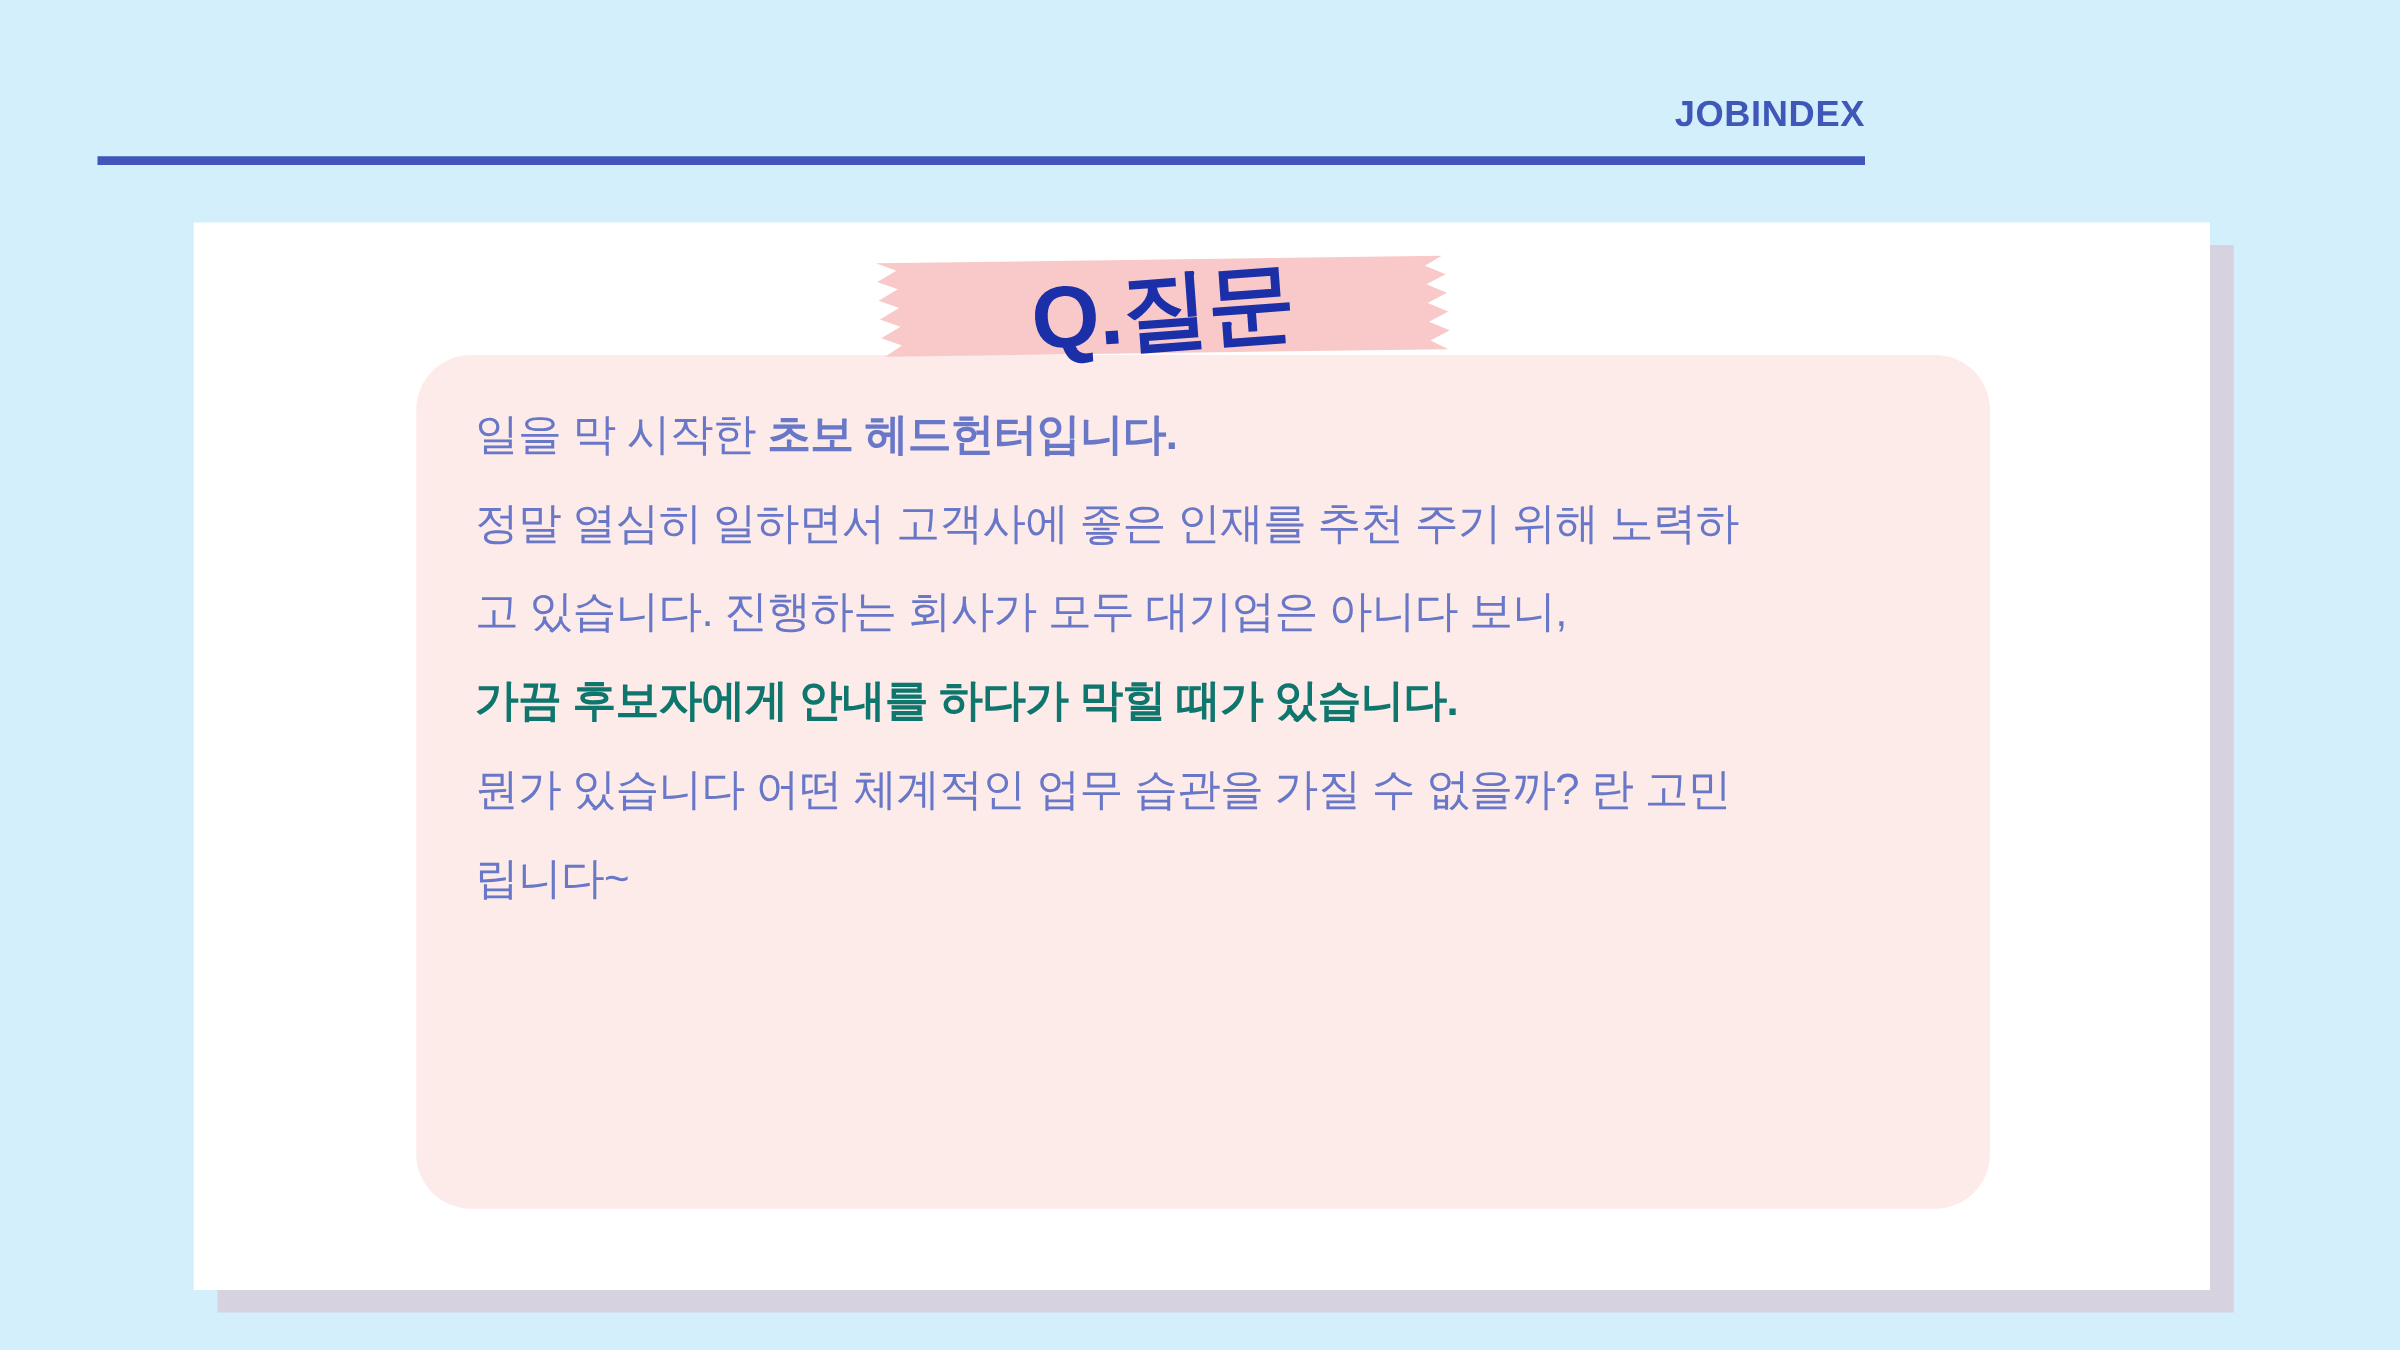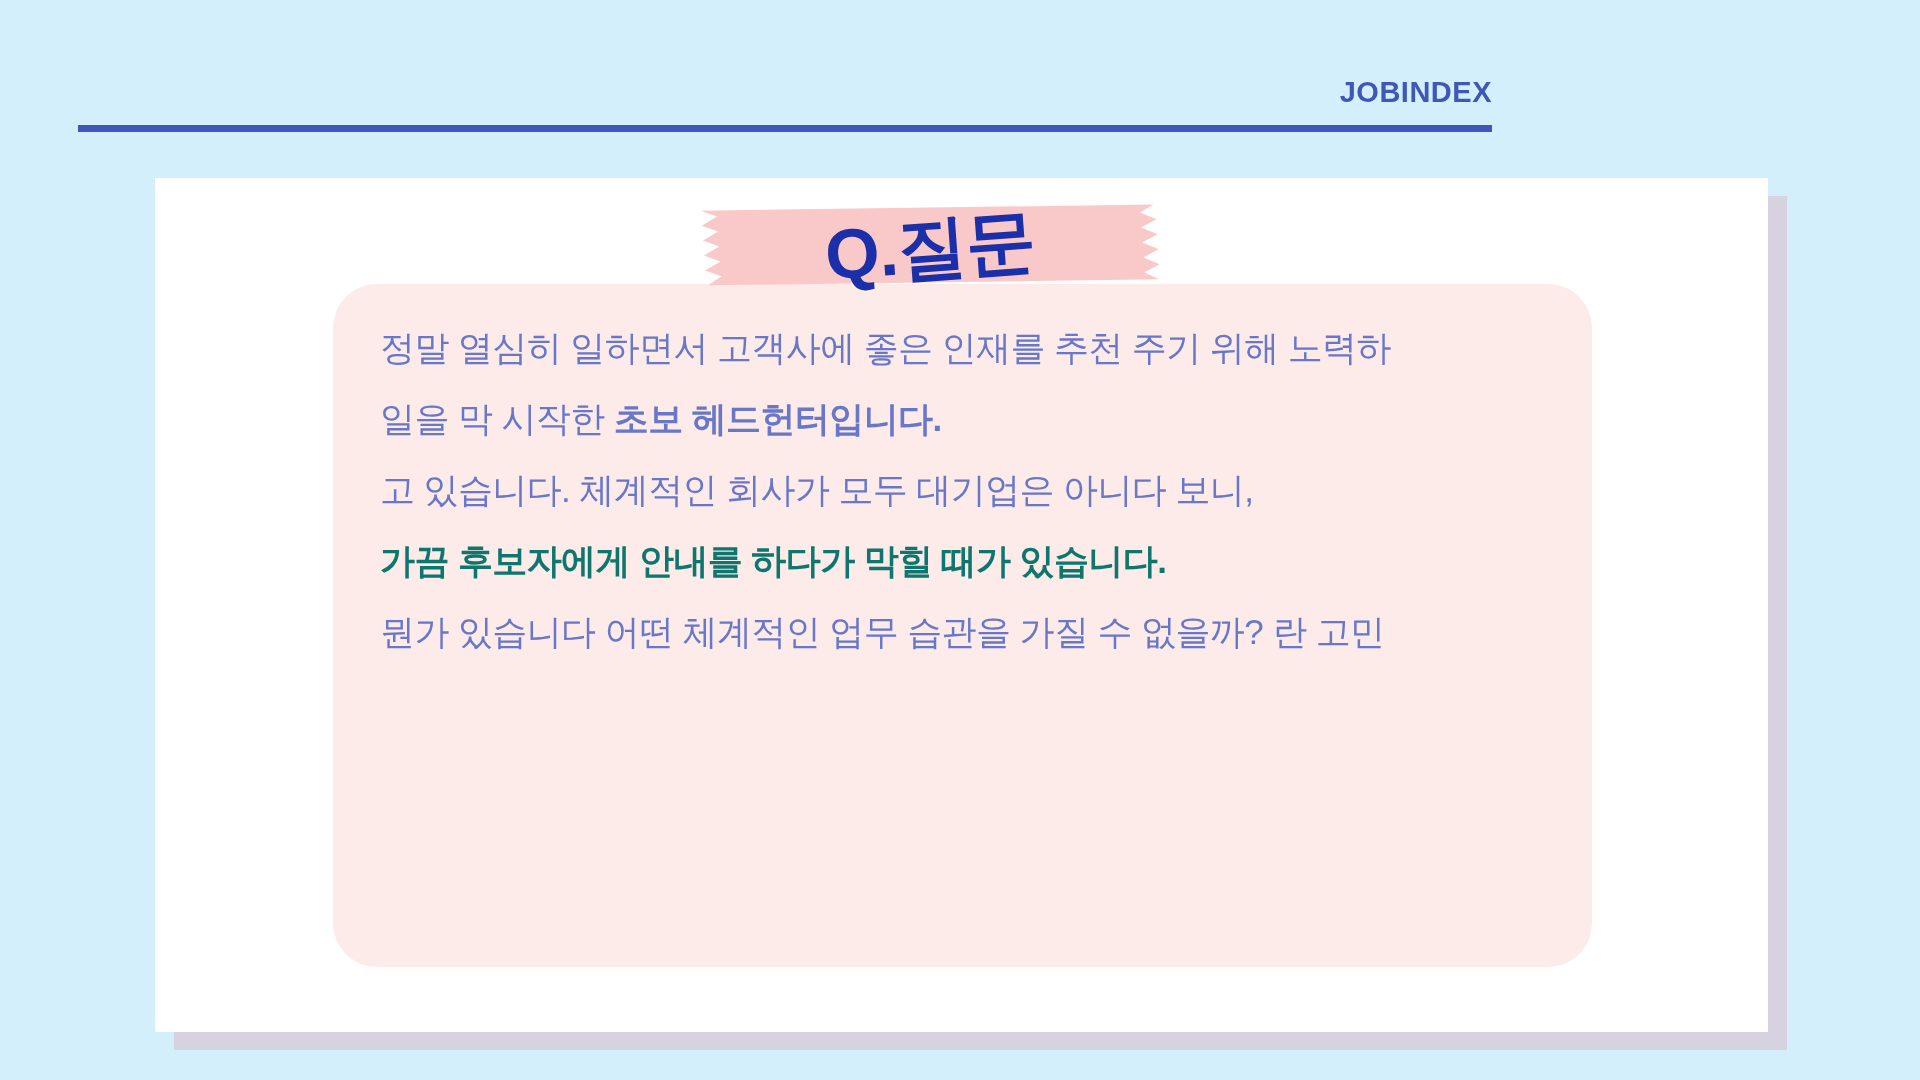--- a/index.html
+++ b/index.html
@@ -146,27 +146,28 @@
     <div class="brand-logo">JOBINDEX</div>
     <div class="header-rule"></div>
   </div>
 
   <div class="card-shadow"></div>
   <div class="card">
 
     <div class="panel" style="left:178px; top:106px;"></div>
 
     <div class="qa-body" style="left:225px; top:134px;">
-      <div class="qa-line">정말 열심히 일하면서 고객사에 좋은 인재를 추천 주기 위해 노력하</div>
       <div class="qa-line">
         <span>일을 막 시작한 </span><span class="bold-seg">초보 헤드헌터입니다.</span>
       </div>
-      <div class="qa-line">고 있습니다. 체계적인 회사가 모두 대기업은 아니다 보니,</div>
+      <div class="qa-line">정말 열심히 일하면서 고객사에 좋은 인재를 추천 주기 위해 노력하</div>
+      <div class="qa-line">고 있습니다. 진행하는 회사가 모두 대기업은 아니다 보니,</div>
       <div class="qa-line strong">가끔 후보자에게 안내를 하다가 막힐 때가 있습니다.</div>
       <div class="qa-line">뭔가 있습니다 어떤 체계적인 업무 습관을 가질 수 없을까? 란 고민</div>
+      <div class="qa-line">립니다~</div>
     </div>
 
     <div class="tape-wrap" style="left:535px; top:0px;">
       <svg width="480" height="140" viewBox="0 0 480 140">
         <polygon fill="#f9c9c9" points="14,16 30,23 14,31 30,38 14,46 30,53 14,61 30,68 14,76 30,83 16,91 466,118 452,110 468,103 452,95 468,88 452,80 468,73 452,65 468,58 452,50 466,43"></polygon>
       </svg>
       <div class="tape-title">Q.질문</div>
     </div>
 
   </div>

